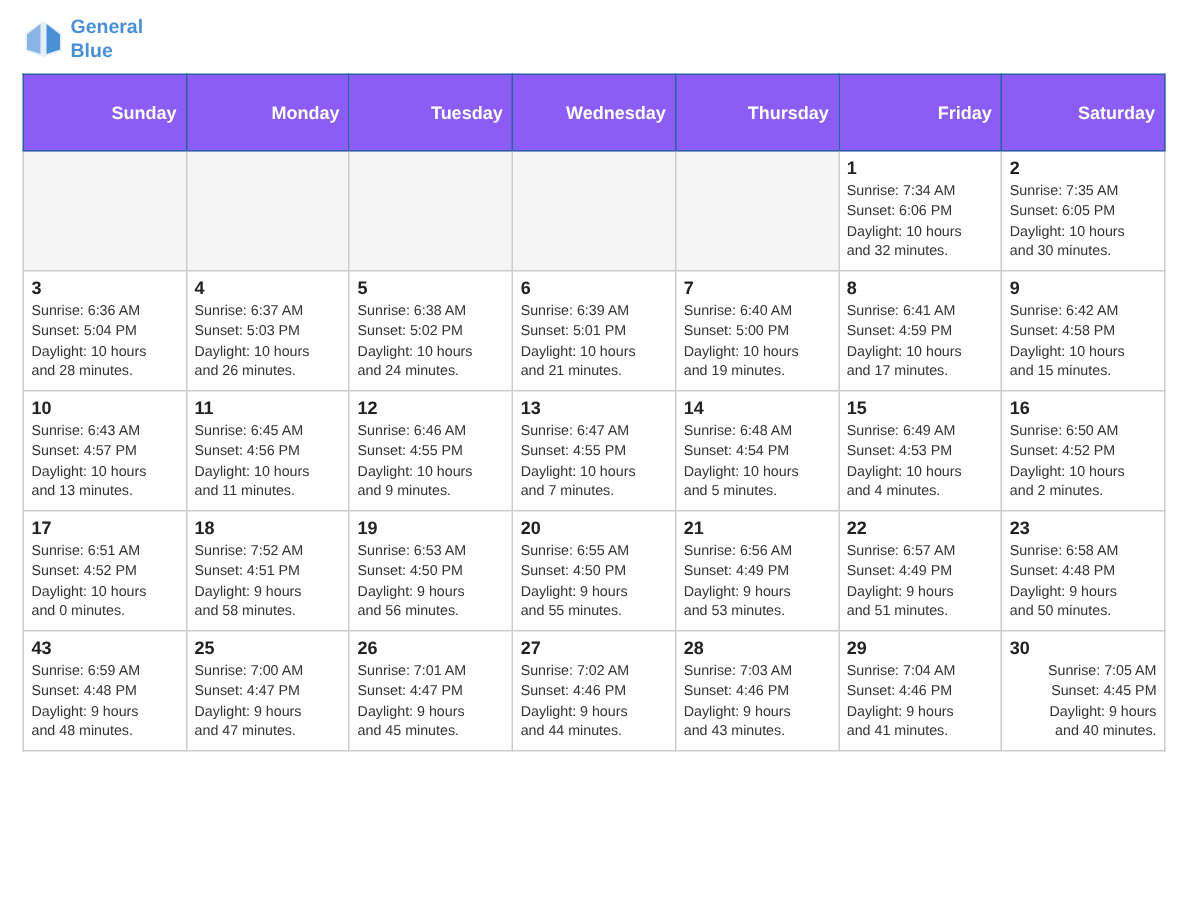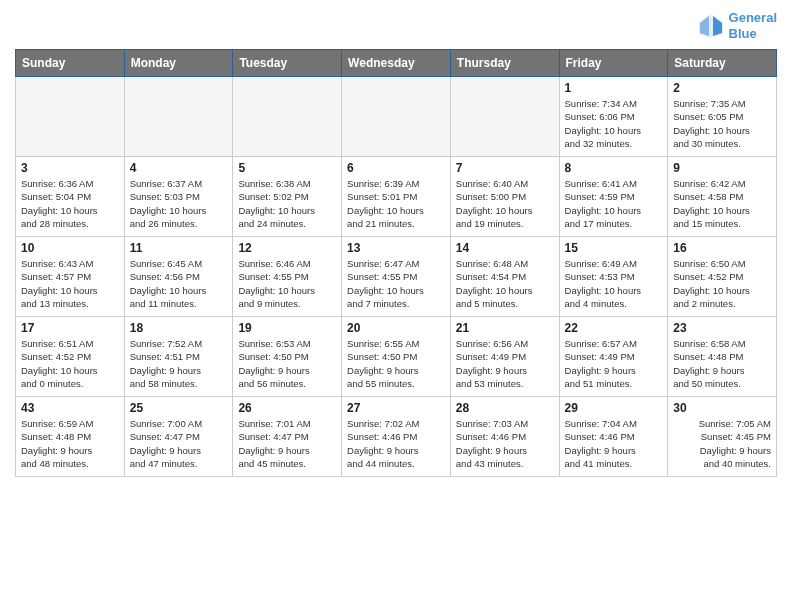--- a/index.html
+++ b/index.html
@@ -9,21 +9,21 @@
       width: 792px;
       min-height: 612px;
     }
     .page {
       width: 792px;
       padding: 10px 15px;
     }
     .header {
       display: flex;
       align-items: flex-start;
-      justify-content: flex-end;
+      justify-content: space-between;
       margin-bottom: 8px;
     }
     .logo {
       display: flex;
       align-items: center;
       gap: 4px;
     }
     .logo-text {
       font-size: 13px;
       font-weight: bold;
@@ -48,26 +48,26 @@
     .location {
       font-size: 14px;
       color: #444;
     }
     .calendar {
       width: 100%;
       border-collapse: collapse;
       border: 1px solid #ccc;
     }
     .calendar th {
-      background: #737373;
+      background: #8b5cf6;
       color: #fff;
       font-size: 12px;
       font-weight: bold;
-      padding: 6px 6px;
-      text-align: left;
+      padding: 18px 6px;
+      text-align: right;
       border: 1px solid #2a60a0;
     }
     .calendar td {
       border: 1px solid #ccc;
       vertical-align: top;
       padding: 4px 5px;
       font-size: 10px;
       color: #333;
       width: calc(100% / 7);
       height: 80px;

